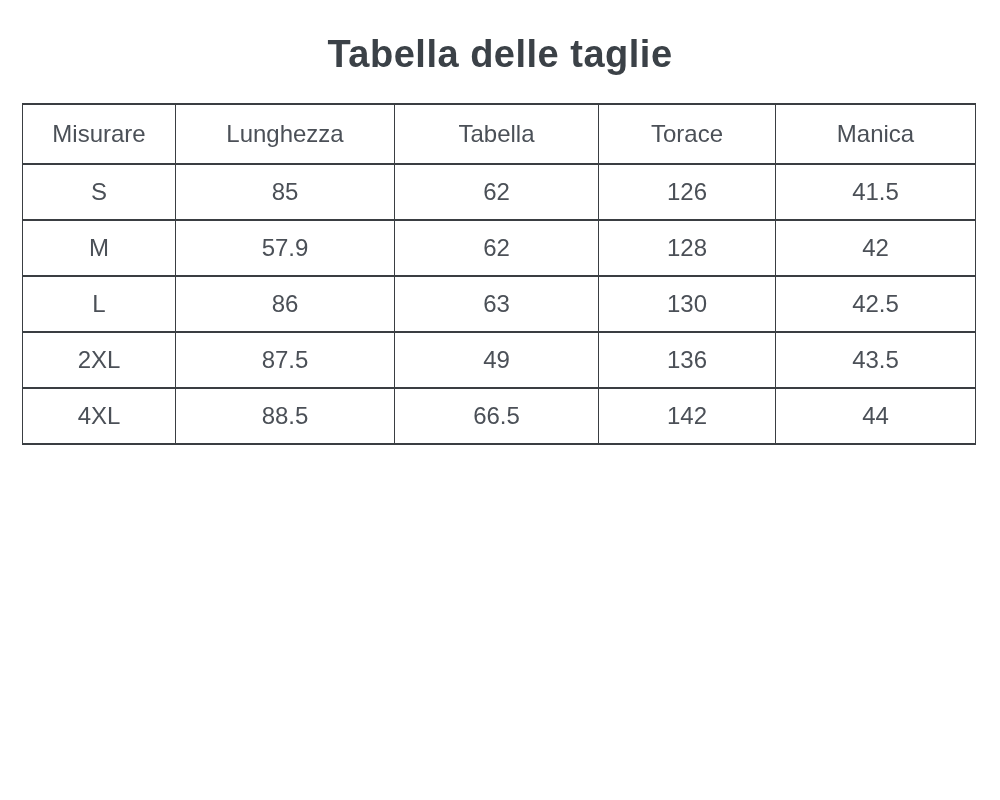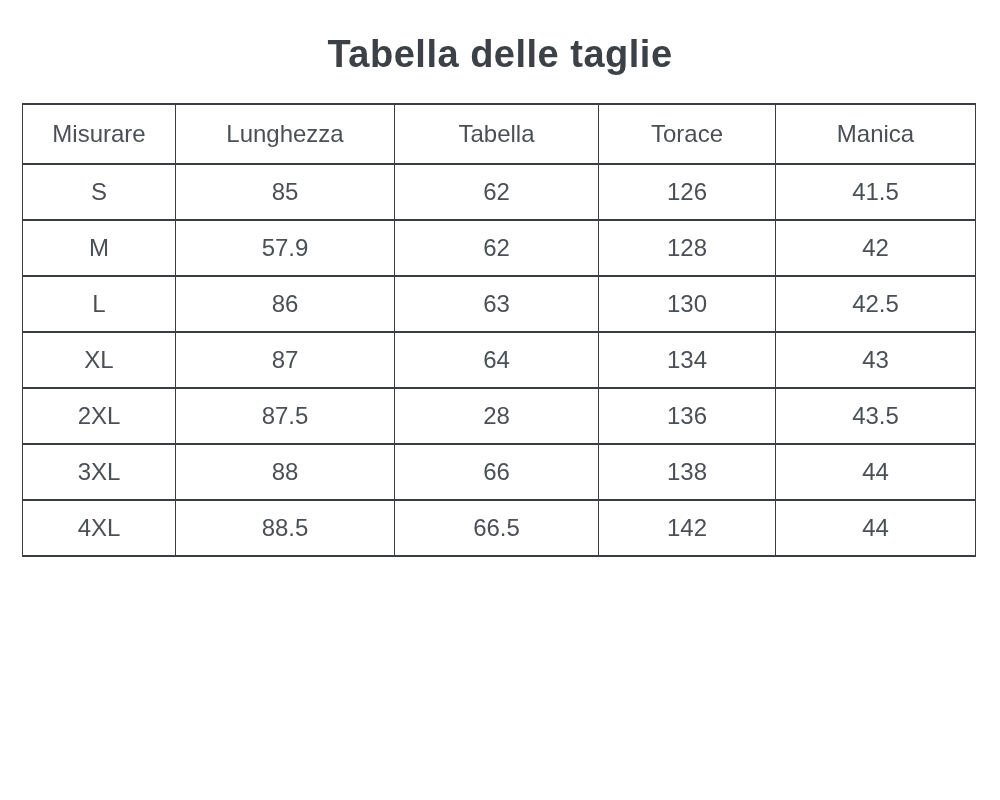--- a/index.html
+++ b/index.html
@@ -96,39 +96,25 @@
           <td>42</td>
         </tr>
         <tr>
           <td>L</td>
           <td>86</td>
           <td>63</td>
           <td>130</td>
           <td>42.5</td>
         </tr>
         <tr>
-          <td>XL</td>
-          <td>87</td>
-          <td>64</td>
-          <td>134</td>
-          <td>43</td>
-        </tr>
-        <tr>
           <td>2XL</td>
           <td>87.5</td>
-          <td>28</td>
+          <td>49</td>
           <td>136</td>
           <td>43.5</td>
-        </tr>
-        <tr>
-          <td>3XL</td>
-          <td>88</td>
-          <td>66</td>
-          <td>138</td>
-          <td>44</td>
         </tr>
         <tr>
           <td>4XL</td>
           <td>88.5</td>
           <td>66.5</td>
           <td>142</td>
           <td>44</td>
         </tr>
       </tbody>
   </table>

